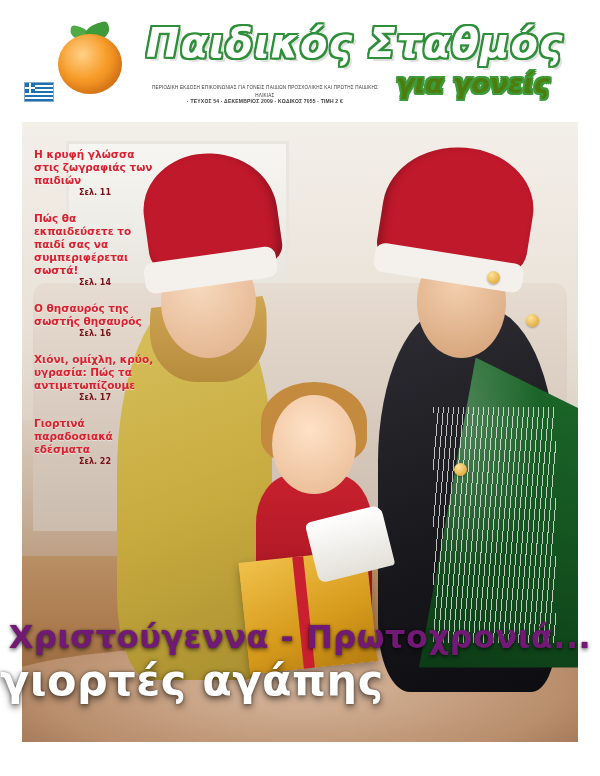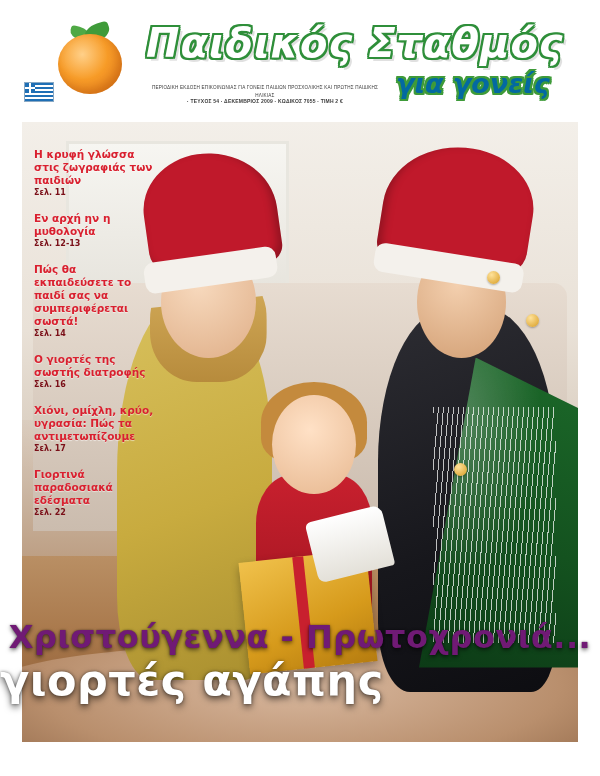--- a/index.html
+++ b/index.html
@@ -116,21 +116,21 @@
     white-space: nowrap;
   }
   .title-sub {
     position: absolute;
     left: 396px;
     top: 68px;
     font-family: "DejaVu Sans", sans-serif;
     font-size: 27px;
     font-weight: bold;
     font-style: italic;
-    color: #0369a1;
+    color: #4d7c0f;
     text-shadow:
       -2px 0 0 #3f9b3a, 2px 0 0 #3f9b3a, 0 -2px 0 #3f9b3a, 0 2px 0 #3f9b3a,
       -2px -2px 0 #3f9b3a, 2px -2px 0 #3f9b3a, -2px 2px 0 #3f9b3a, 2px 2px 0 #3f9b3a;
     white-space: nowrap;
   }
   .strapline {
     position: absolute;
     left: 150px;
     top: 84px;
     width: 230px;
@@ -398,21 +398,21 @@
     font-size: 10.5px;
     line-height: 13px;
     font-weight: bold;
     color: #d9202f;
     text-shadow: 0 1px 1px rgba(255,255,255,0.55);
     margin-top: 8px;
   }
   .toc-item .page-ref {
     display: block;
     margin-top: 1px;
-    text-align: left;
+    text-align: center;
     font-family: "DejaVu Sans", sans-serif;
     font-size: 8px;
     font-weight: bold;
     color: #7a0f18;
   }
 
   
   .headline1 {
     position: absolute;
     left: 0;
@@ -507,32 +507,28 @@
     </div>
   </div>
 
   <div class="contents">
 
     <div class="toc-item">
       <div class="lines">Η κρυφή γλώσσα στις ζωγραφιάς των παιδιών</div>
       <span class="page-ref">Σελ. 11</span>
     </div>
 
-    <div class="toc-item">
-      <div class="lines">Εν αρχή ην η μυθολογία</div>
-      <span class="page-ref">Σελ. 12-13</span>
-    </div>
 
     <div class="toc-item">
       <div class="lines">Πώς θα εκπαιδεύσετε το παιδί σας να συμπεριφέρεται σωστά!</div>
       <span class="page-ref">Σελ. 14</span>
     </div>
 
     <div class="toc-item">
-      <div class="lines">Ο γιορτές της σωστής διατροφής</div>
+      <div class="lines">Ο θησαυρός της σωστής θησαυρός</div>
       <span class="page-ref">Σελ. 16</span>
     </div>
 
     <div class="toc-item">
       <div class="lines">Χιόνι, ομίχλη, κρύο, υγρασία: Πώς τα αντιμετωπίζουμε</div>
       <span class="page-ref">Σελ. 17</span>
     </div>
 
 
     <div class="toc-item">

